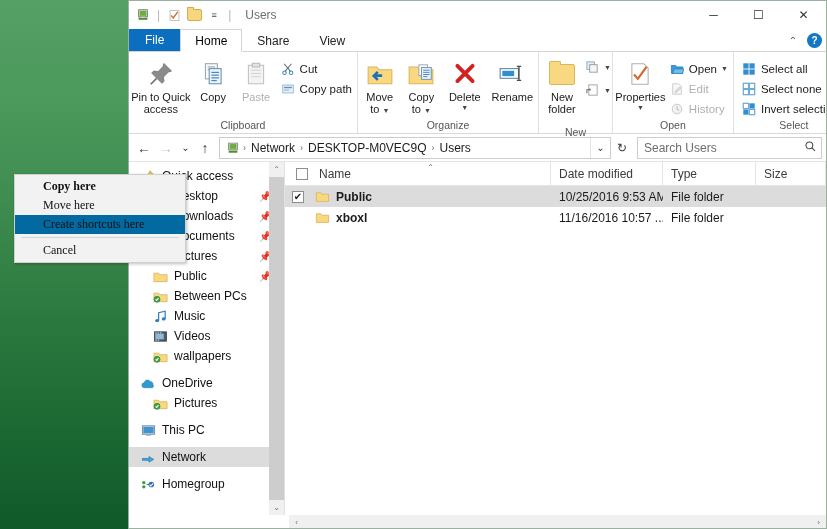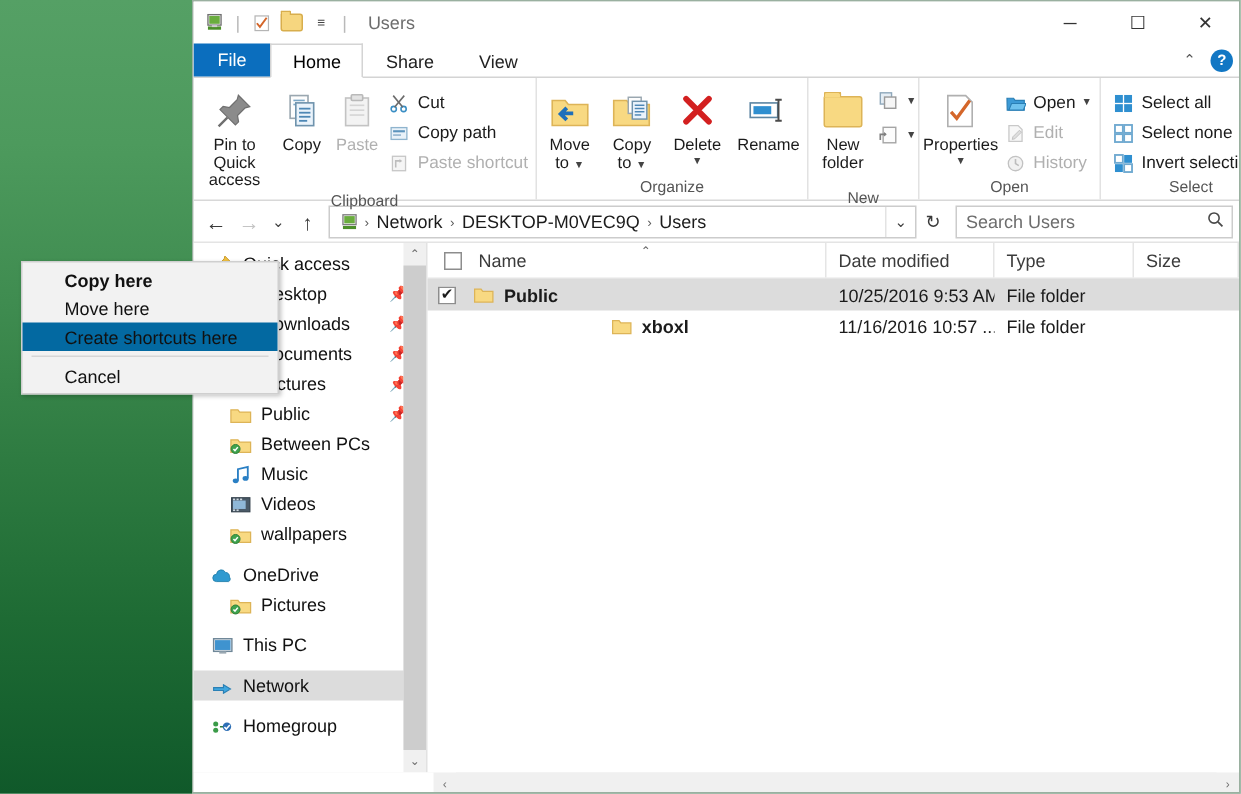--- a/index.html
+++ b/index.html
@@ -344,20 +344,21 @@
   #ctxmenu {
     position: absolute;
     left: 14px; top: 174px;
     width: 172px;
     background: #f2f2f2;
     border: 1px solid #cfcfcf;
     box-shadow: 1px 1px 3px rgba(0,0,0,0.25);
     padding: 2px 0 2px 0;
     box-sizing: border-box;
     z-index: 50;
+    font-family: Liberation Serif, serif;
   }
   .ctxitem {
     height: 19px;
     display: flex; align-items: center;
     padding-left: 28px;
     font-size: 12px; color: #111;
   }
   .ctxitem.bold { font-weight: bold; }
   .ctxitem.hl { background: #0369a1; }
   .ctxsep {
@@ -469,30 +470,20 @@
           <div class="smallbtn">
             <span class="sglyph">
               <svg width="14" height="14" viewBox="0 0 16 16">
                 <rect x="2" y="3.5" width="12" height="9" fill="#e9f2f9" stroke="#8fb4ce" stroke-width="1"></rect>
                 <rect x="3.5" y="5.5" width="9" height="1.6" fill="#5c94bd"></rect>
                 <rect x="3.5" y="8.5" width="6" height="1.4" fill="#9dbcd4"></rect>
               </svg>
             </span>
             <span>Copy path</span>
           </div>
-          <div class="smallbtn disabled">
-            <span class="sglyph">
-              <svg width="14" height="14" viewBox="0 0 16 16">
-                <rect x="3" y="2.5" width="10" height="11" fill="#f5f5f5" stroke="#c6c6c6" stroke-width="1"></rect>
-                <path d="M5.5 11 L5.5 6 L9.5 6" stroke="#bdbdbd" stroke-width="1.2" fill="none"></path>
-                <path d="M8.4 4.6 L10.5 6 L8.4 7.4 Z" fill="#bdbdbd"></path>
-              </svg>
-            </span>
-            <span>Paste shortcut</span>
-          </div>
         </div>
       </div>
       <div class="rgroup-title">Clipboard</div>
     </div>
 
     <div class="rgroup" style="width:178px;">
       <div class="rgroup-body" style="justify-content:flex-end;">
         <div class="bigbtn" style="width:40px;">
           <span class="glyph">
             <svg width="28" height="26" viewBox="0 0 26 24">
@@ -929,21 +920,21 @@
             </span>
             <span class="nm">Public</span>
           </div>
           <div class="cell" style="width:112px;">10/25/2016 9:53 AM</div>
           <div class="cell" style="width:93px;">File folder</div>
           <div class="cell" style="width:70px;"></div>
         </div>
 
         <div class="frow">
           <div class="cell check"></div>
-          <div class="cell name" style="width:240px;justify-content:center;">
+          <div class="cell name" style="width:240px;">
             <span style="display:inline-flex;">
               <svg width="15" height="15" viewBox="0 0 16 16">
                 <path d="M1.5 4 h4.6 l1.2 1.6 h7.2 v7.6 H1.5 Z" fill="#f8d982" stroke="#ddb457" stroke-width="0.9"></path>
               </svg>
             </span>
             <span class="nm">xboxl</span>
           </div>
           <div class="cell" style="width:112px;">11/16/2016 10:57 ...</div>
           <div class="cell" style="width:93px;">File folder</div>
           <div class="cell" style="width:70px;"></div>

